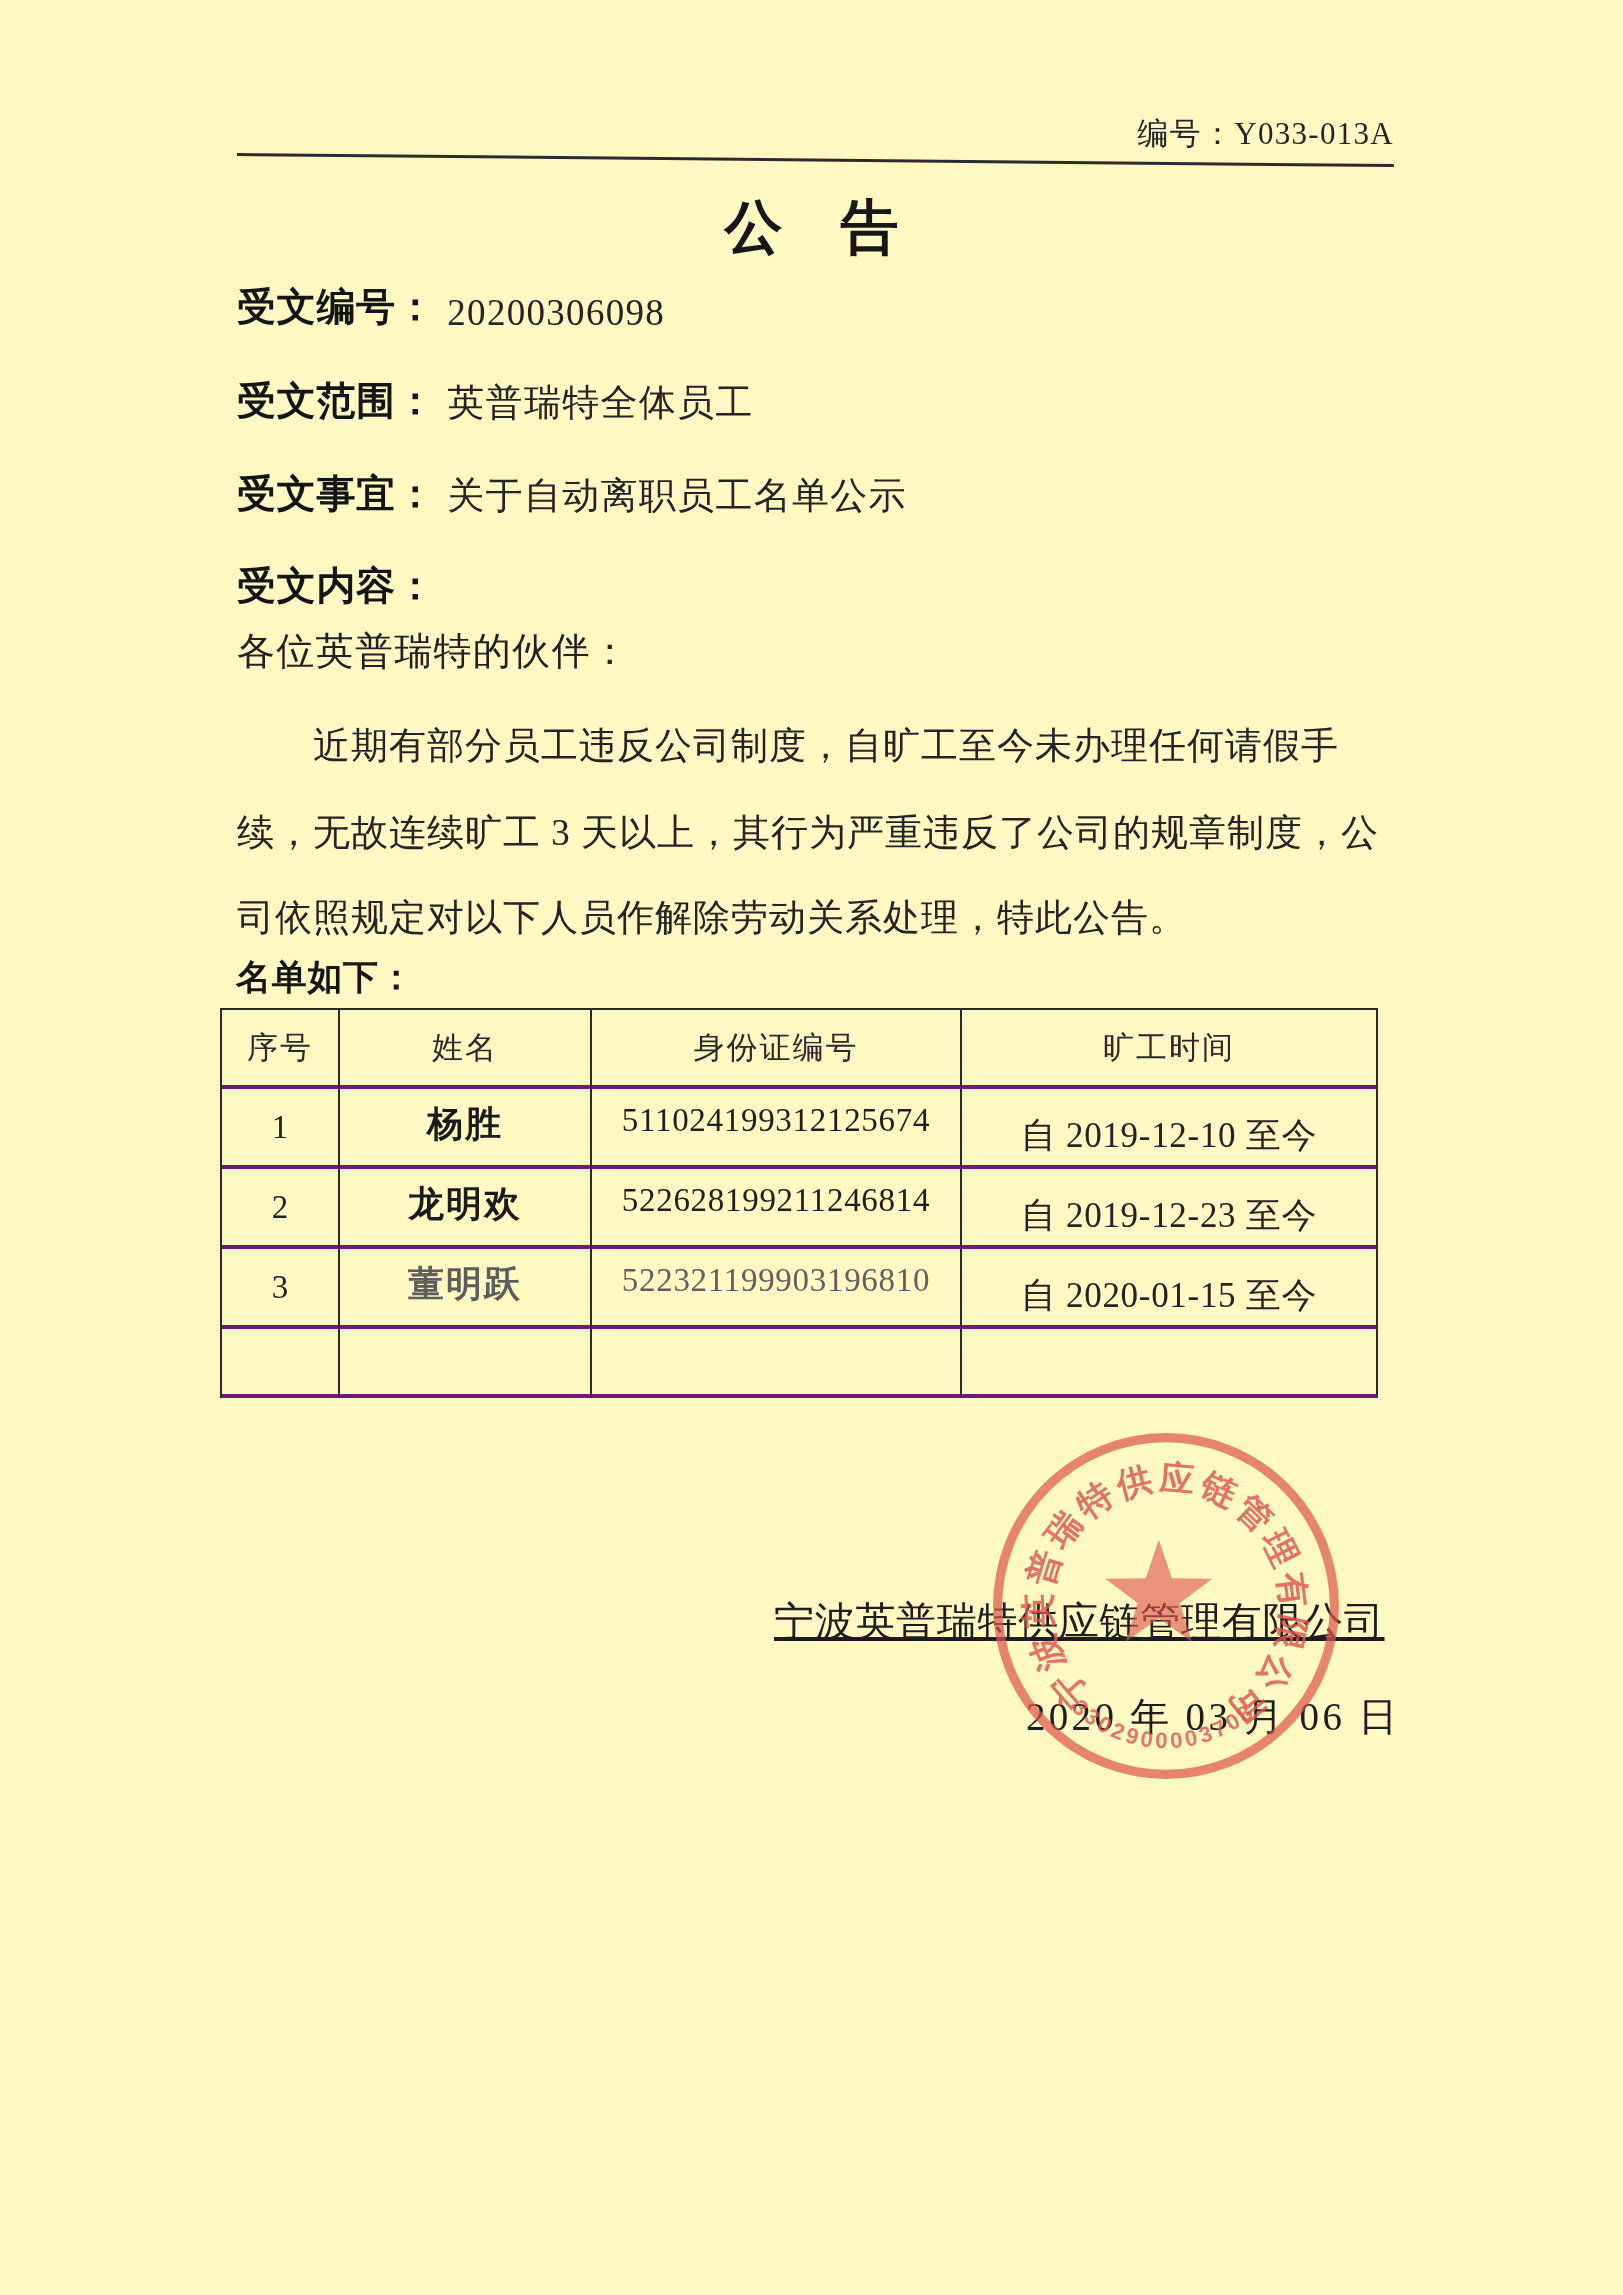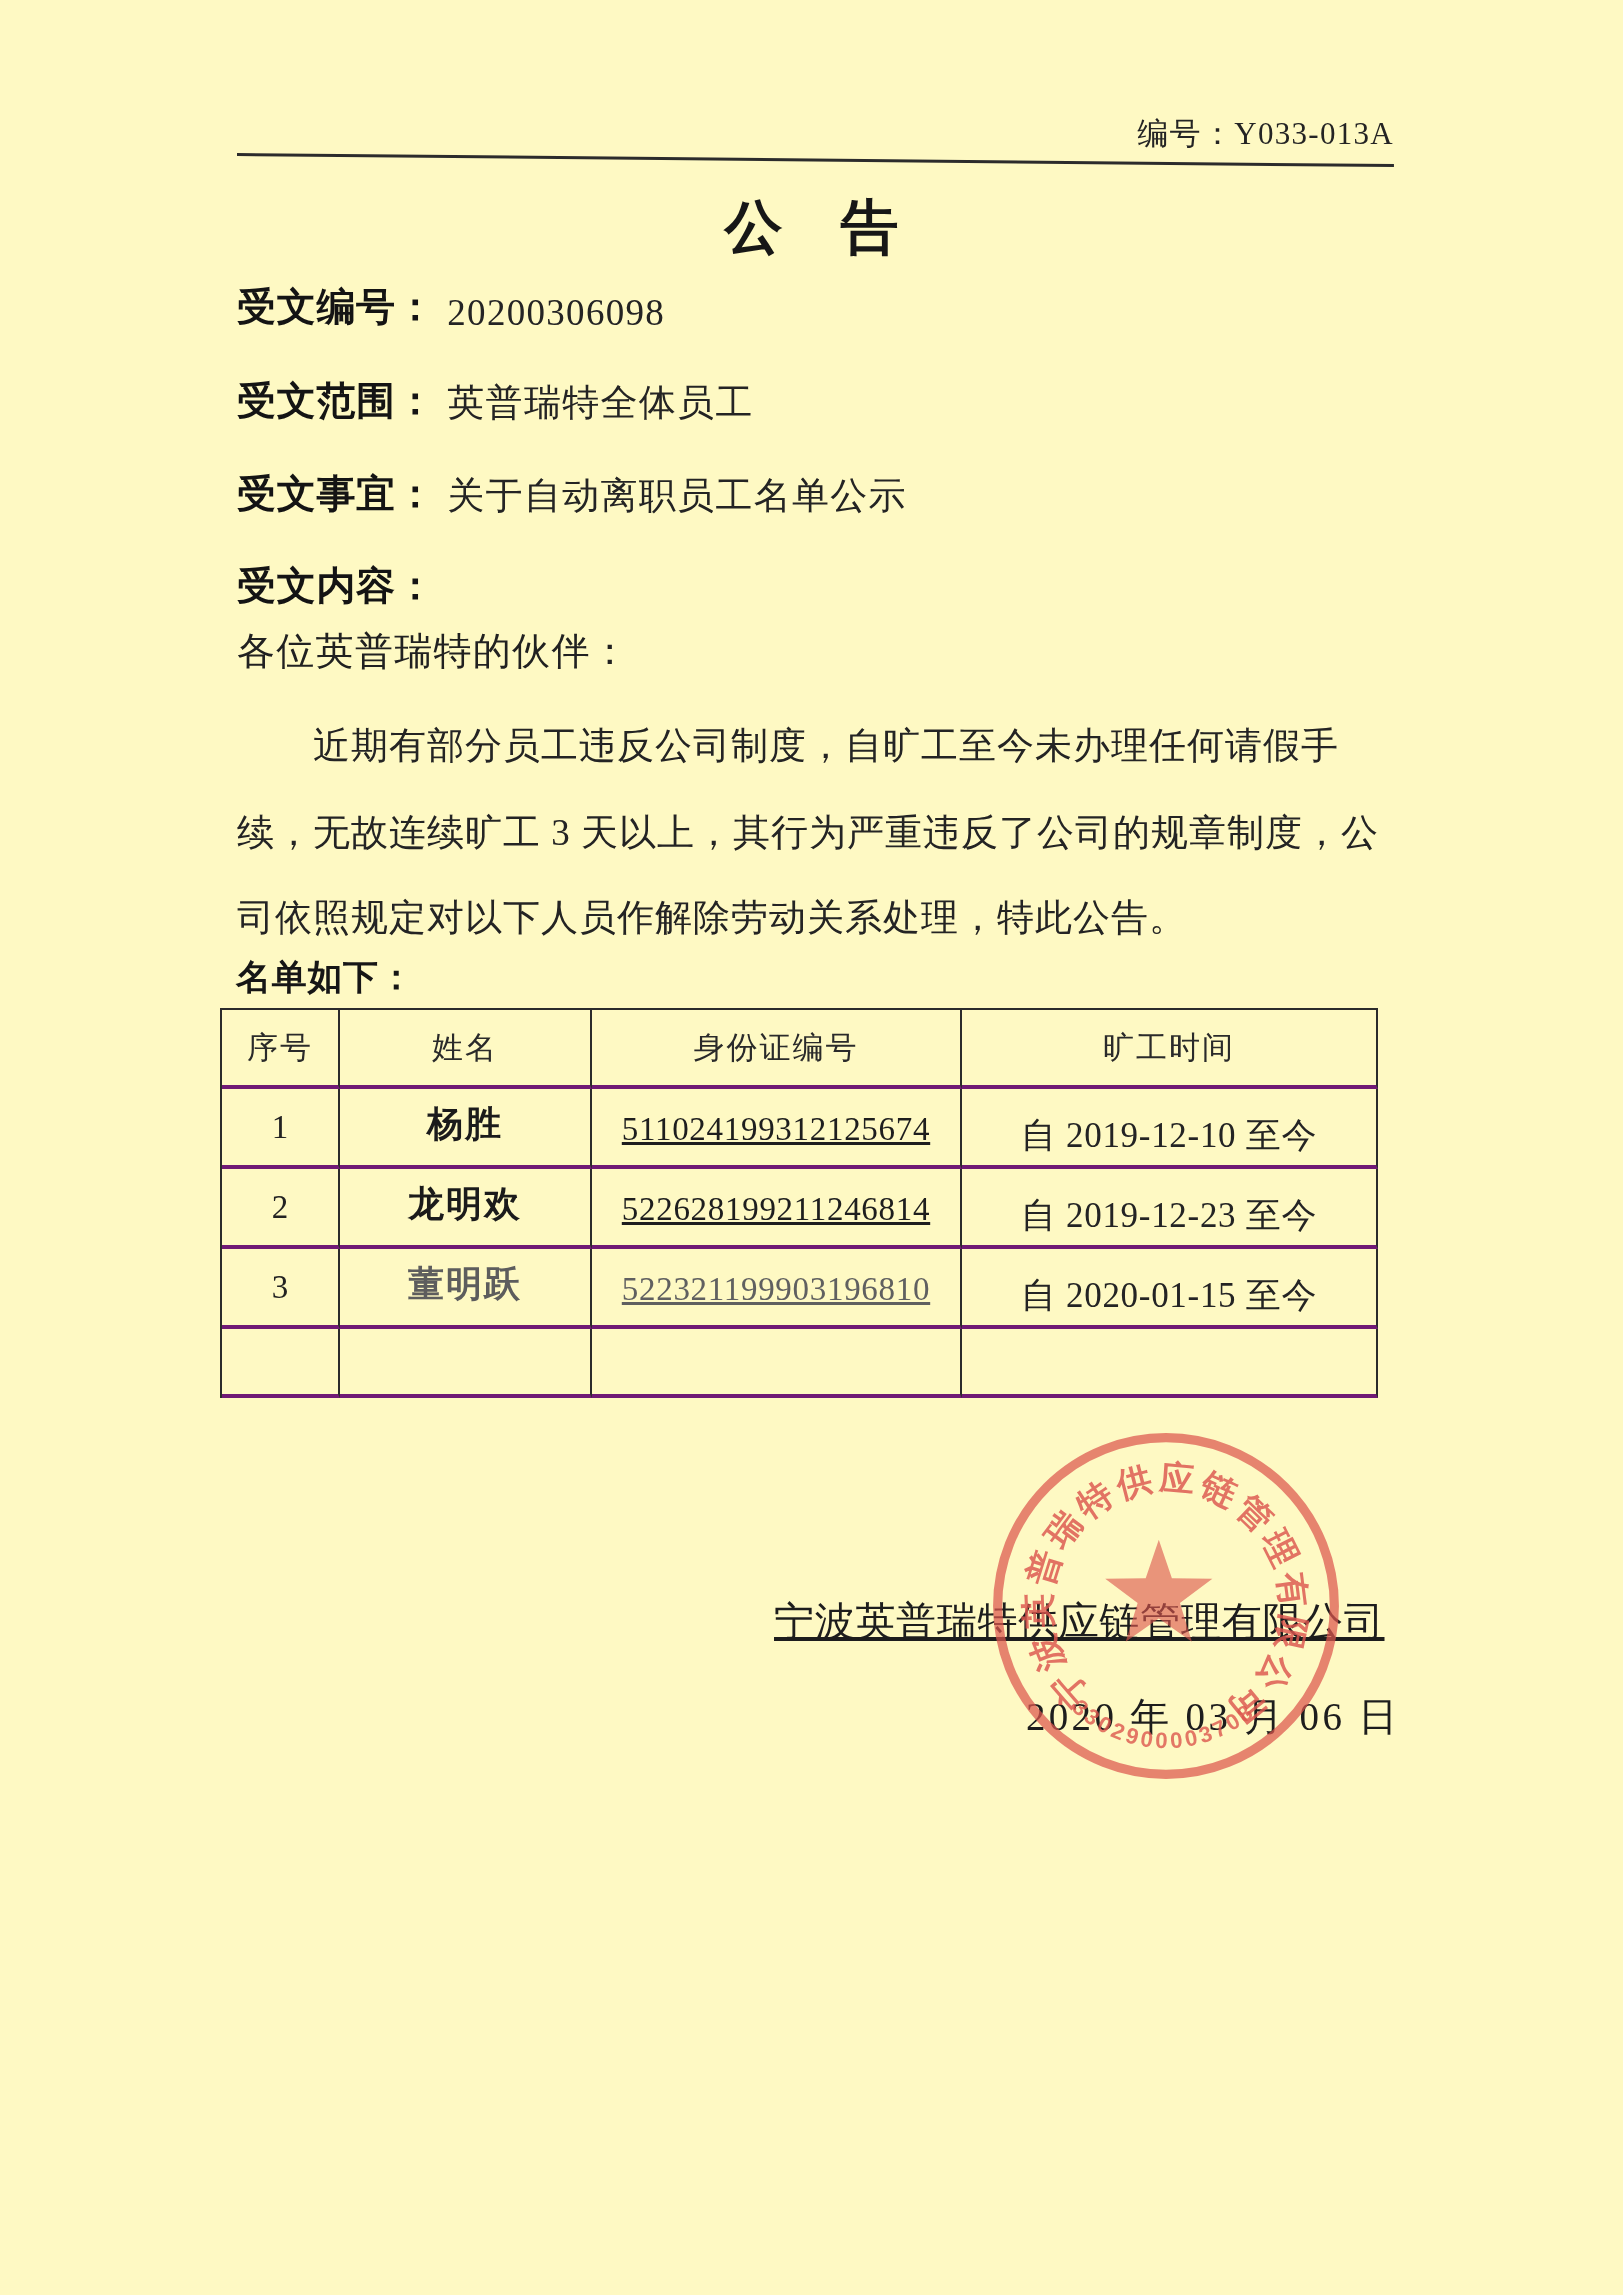--- a/index.html
+++ b/index.html
@@ -77,21 +77,21 @@
   .drow{height:80px;}
   .erow{height:69px;}
   .seq{font-size:33px;color:#222;}
   .pname{
     font-family:"Liberation Sans","DejaVu Sans",sans-serif;
     font-weight:bold;font-size:36px;color:#1b1b1b;letter-spacing:2px;
     align-items:flex-start;padding-top:10.5px;
   }
   .pid{
     font-size:33px;color:#1e1e1e;letter-spacing:0.7px;
-    align-items:flex-start;padding-top:22px;text-decoration:underline;
+    align-items:flex-start;padding-top:13px;
   }
   .ptime{font-size:35px;color:#242424;letter-spacing:0.7px;padding-top:17px;}
   .faded{color:#5d5d5d;font-weight:600;}
   .faded-id{color:#606060;text-align:right;}
   
   .company-line{
     position:absolute;left:774px;top:1594px;
     font-size:40px;color:#1d1d1d;letter-spacing:0.7px;z-index:2;text-decoration:underline;
   }
   .date-line{

